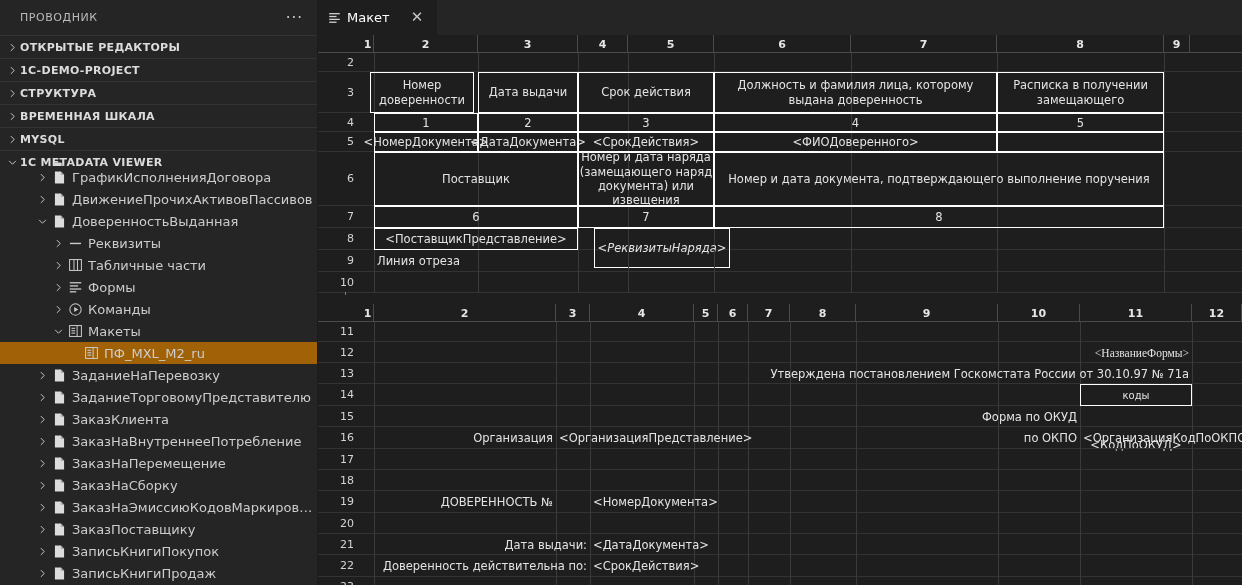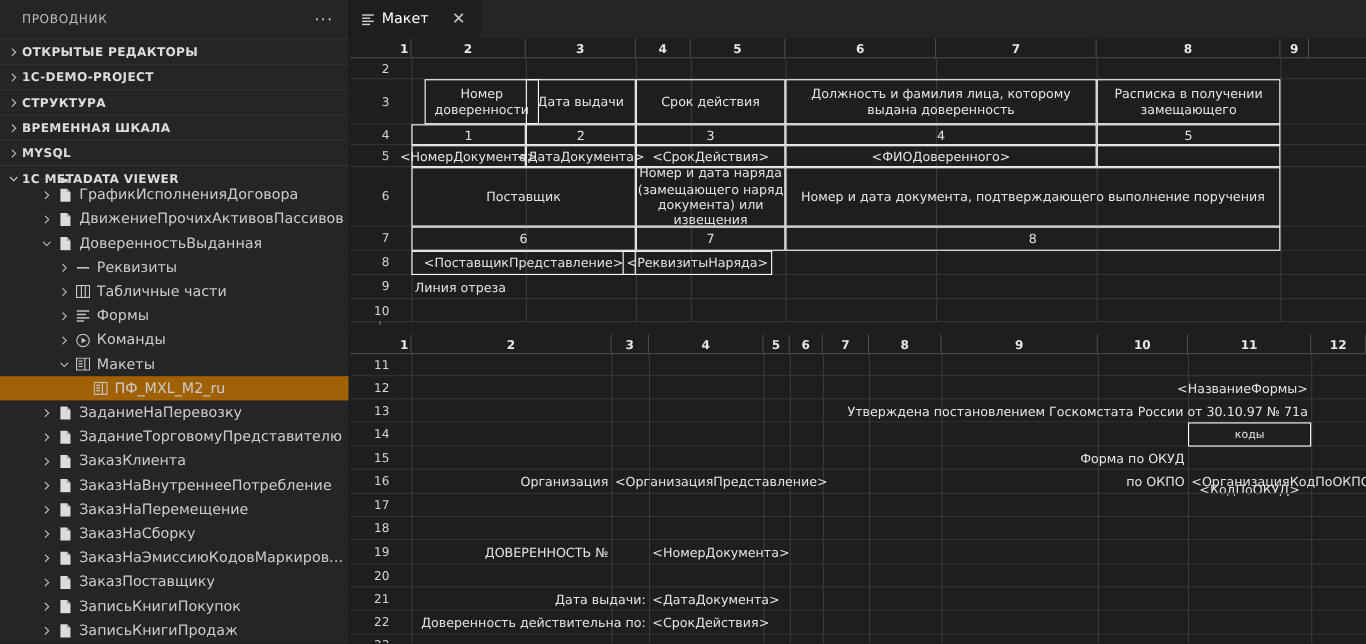--- a/index.html
+++ b/index.html
@@ -538,21 +538,21 @@
             <div class="cells" style="height: 41px;">
               <div class="hl" style="bottom: 0px;"></div>
               <div class="gl" style="left: 12px;"></div>
               <div class="gl" style="left: 116px;"></div>
               <div class="gl" style="left: 216px;"></div>
               <div class="gl" style="left: 266px;"></div>
               <div class="gl" style="left: 352px;"></div>
               <div class="gl" style="left: 489px;"></div>
               <div class="gl" style="left: 635px;"></div>
               <div class="gl" style="left: 802px;"></div>
-              <div class="cell c wrap bx" style="left: 24px; width: 104px; height: 41px; flex-direction: column; justify-content: center;">Номер доверенности</div>
+              <div class="cell c wrap bx" style="left: 8px; width: 104px; height: 41px; flex-direction: column; justify-content: center;">Номер доверенности</div>
               <div class="cell c wrap bx" style="left: 116px; width: 100px; height: 41px; flex-direction: column; justify-content: center;">Дата выдачи</div>
               <div class="cell c wrap bx" style="left: 216px; width: 136px; height: 41px; flex-direction: column; justify-content: center;">Срок действия</div>
               <div class="cell c wrap bx" style="left: 352px; width: 283px; height: 41px; flex-direction: column; justify-content: center;">Должность и фамилия лица, которому выдана доверенность</div>
               <div class="cell c wrap bx" style="left: 635px; width: 167px; height: 41px; flex-direction: column; justify-content: center;">Расписка в получении замещающего</div>
             </div>
           </div>
           <div class="srow" style="height: 19px;">
             <div class="rhead" style="flex: 0 0 44px;">4</div>
             <div class="cells" style="height: 19px;">
               <div class="hl" style="bottom: 0px;"></div>
@@ -630,21 +630,21 @@
               <div class="hl" style="bottom: 0px;"></div>
               <div class="gl" style="left: 12px;"></div>
               <div class="gl" style="left: 116px;"></div>
               <div class="gl" style="left: 216px;"></div>
               <div class="gl" style="left: 266px;"></div>
               <div class="gl" style="left: 352px;"></div>
               <div class="gl" style="left: 489px;"></div>
               <div class="gl" style="left: 635px;"></div>
               <div class="gl" style="left: 802px;"></div>
               <div class="cell c bx" style="left: 12px; width: 204px; height: 22px;">&lt;ПоставщикПредставление&gt;</div>
-              <div class="cell c bx" style="left: 204px; width: 136px; height: 22px;">&lt;РеквизитыНаряда&gt;</div>
+              <div class="cell c bx" style="left: 232px; width: 136px; height: 40px; font-style: italic;">&lt;РеквизитыНаряда&gt;</div>
             </div>
           </div>
           <div class="srow" style="height: 22px;">
             <div class="rhead" style="flex: 0 0 44px;">9</div>
             <div class="cells" style="height: 22px;">
               <div class="hl" style="bottom: 0px;"></div>
               <div class="gl" style="left: 12px;"></div>
               <div class="gl" style="left: 116px;"></div>
               <div class="gl" style="left: 216px;"></div>
               <div class="gl" style="left: 266px;"></div>
@@ -699,21 +699,21 @@
               <div class="gl" style="left: 386px;"></div>
               <div class="gl" style="left: 428px;"></div>
               <div class="gl" style="left: 494px;"></div>
               <div class="gl" style="left: 636px;"></div>
               <div class="gl" style="left: 718px;"></div>
               <div class="gl" style="left: 830px;"></div>
             </div>
           </div>
           <div class="srow" style="height: 21px;">
             <div class="rhead" style="flex: 0 0 44px;">12</div>
-            <div class="cells" style="height: 21px;">
+            <div class="cells" style="height: 21px; font-family: Liberation Serif, serif;">
               <div class="hl" style="bottom: 0px;"></div>
               <div class="gl" style="left: 12px;"></div>
               <div class="gl" style="left: 194px;"></div>
               <div class="gl" style="left: 228px;"></div>
               <div class="gl" style="left: 332px;"></div>
               <div class="gl" style="left: 356px;"></div>
               <div class="gl" style="left: 386px;"></div>
               <div class="gl" style="left: 428px;"></div>
               <div class="gl" style="left: 494px;"></div>
               <div class="gl" style="left: 636px;"></div>

